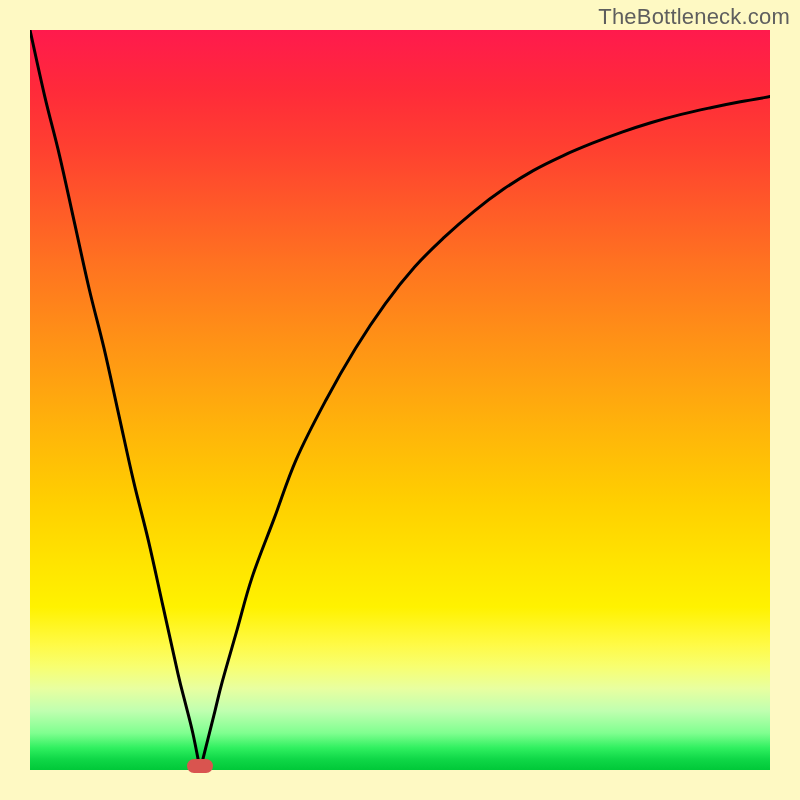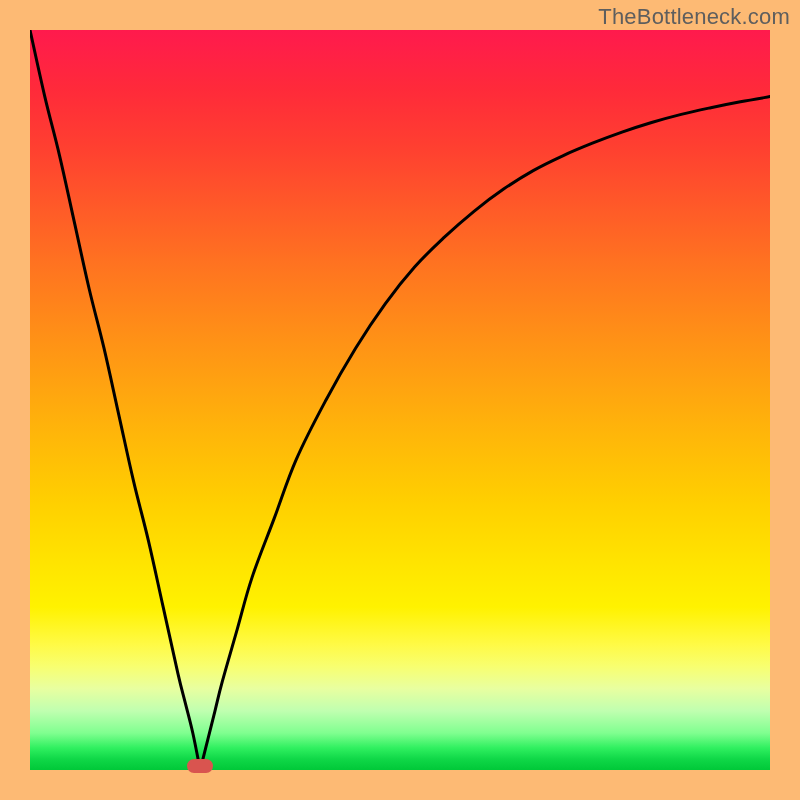--- a/index.html
+++ b/index.html
@@ -1,21 +1,21 @@
 <!DOCTYPE html>
 <html><head>
 <meta charset="utf-8">
 <style>
   * { margin: 0; padding: 0; box-sizing: border-box; }
   html, body { width: 800px; height: 800px; overflow: hidden; background: #000; }
   .container {
     position: relative;
     width: 800px;
     height: 800px;
-    background: #fdba74;
+    background: #fef9c3;
   }
   .plot-area {
     position: absolute;
     left: 30px;
     top: 30px;
     width: 740px;
     height: 740px;
     background: linear-gradient(to bottom,
       #ff1a4d 0%,
       #ff2a3a 8%,

